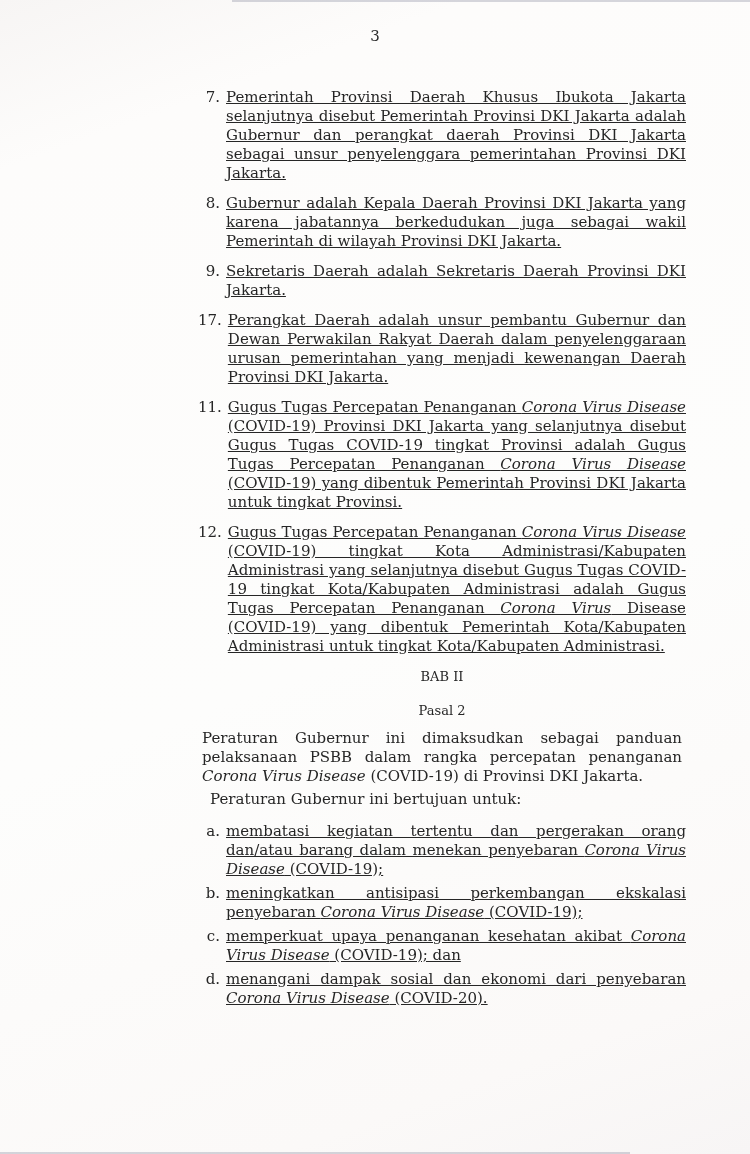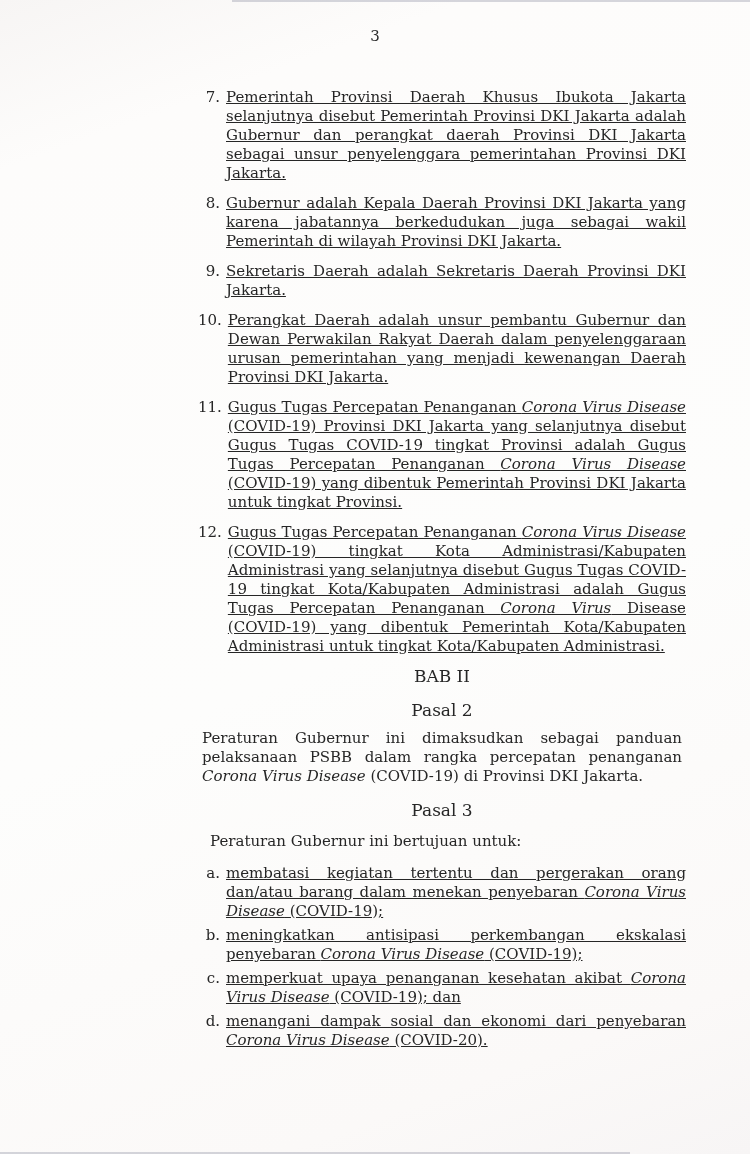--- a/index.html
+++ b/index.html
@@ -64,21 +64,21 @@
     flex: 1;
     text-align: justify;
     text-decoration: underline;
   }
   .letter-item {
     margin-bottom: 5px;
   }
   .center-heading {
     text-align: center;
     margin: 4px;
-    font-size: 17px;
+    font-size: 13px;
     font-weight: normal;
     line-height: 19px;
   }
   .h-bab { margin-bottom: 15px; }
   .h-title { margin-bottom: 11px; }
   .h-pasal2 { margin-bottom: 9px; }
   .h-pasal3 { margin-top: 15px; margin-bottom: 12px; }
   .paragraph {
     text-align: justify;
     margin: 4px;
@@ -109,40 +109,39 @@
       <div class="marker">8.</div>
       <div class="itext"><span>Gubernur adalah Kepala Daerah Provinsi DKI Jakarta yang karena jabatannya berkedudukan juga sebagai wakil Pemerintah di wilayah Provinsi DKI Jakarta.</span></div>
     </div>
 
     <div class="list-item">
       <div class="marker">9.</div>
       <div class="itext"><span>Sekretaris Daerah adalah Sekretaris Daerah Provinsi DKI Jakarta.</span></div>
     </div>
 
     <div class="list-item">
-      <div class="marker">10.</div>
+      <div class="marker">17.</div>
       <div class="itext"><span>Perangkat Daerah adalah unsur pembantu Gubernur dan Dewan Perwakilan Rakyat Daerah dalam penyelenggaraan urusan pemerintahan yang menjadi kewenangan Daerah Provinsi DKI Jakarta.</span></div>
     </div>
 
     <div class="list-item">
       <div class="marker">11.</div>
       <div class="itext"><span>Gugus Tugas Percepatan Penanganan </span><span class="it">Corona Virus Disease</span><span> (COVID-19) Provinsi DKI Jakarta yang selanjutnya disebut Gugus Tugas COVID-19 tingkat Provinsi adalah Gugus Tugas Percepatan Penanganan </span><span class="it">Corona Virus Disease</span><span> (COVID-19) yang dibentuk Pemerintah Provinsi DKI Jakarta untuk tingkat Provinsi.</span></div>
     </div>
 
     <div class="list-item">
       <div class="marker">12.</div>
       <div class="itext"><span>Gugus Tugas Percepatan Penanganan </span><span class="it">Corona Virus Disease</span><span> (COVID-19) tingkat Kota Administrasi/Kabupaten Administrasi yang selanjutnya disebut Gugus Tugas COVID-19 tingkat Kota/Kabupaten Administrasi adalah Gugus Tugas Percepatan Penanganan </span><span class="it">Corona Virus</span><span> Disease (COVID-19) yang dibentuk Pemerintah Kota/Kabupaten Administrasi untuk tingkat Kota/Kabupaten Administrasi.</span></div>
     </div>
 
     <p class="center-heading h-bab">BAB II</p>
 
     <p class="center-heading h-pasal2">Pasal 2</p>
     <p class="paragraph"><span>Peraturan Gubernur ini dimaksudkan sebagai panduan pelaksanaan PSBB dalam rangka percepatan penanganan </span><span class="it">Corona Virus Disease</span><span> (COVID-19) di Provinsi DKI Jakarta.</span></p>
 
-    <p class="center-heading h-pasal3">Pasal 3</p>
     <p class="intro-line">Peraturan Gubernur ini bertujuan untuk:</p>
 
     <div class="list-item letter-item">
       <div class="marker">a.</div>
       <div class="itext"><span>membatasi kegiatan tertentu dan pergerakan orang dan/atau barang dalam menekan penyebaran </span><span class="it">Corona Virus Disease</span><span> (COVID-19);</span></div>
     </div>
 
     <div class="list-item letter-item">
       <div class="marker">b.</div>
       <div class="itext"><span>meningkatkan antisipasi perkembangan ekskalasi penyebaran </span><span class="it">Corona Virus Disease</span><span> (COVID-19);</span></div>

